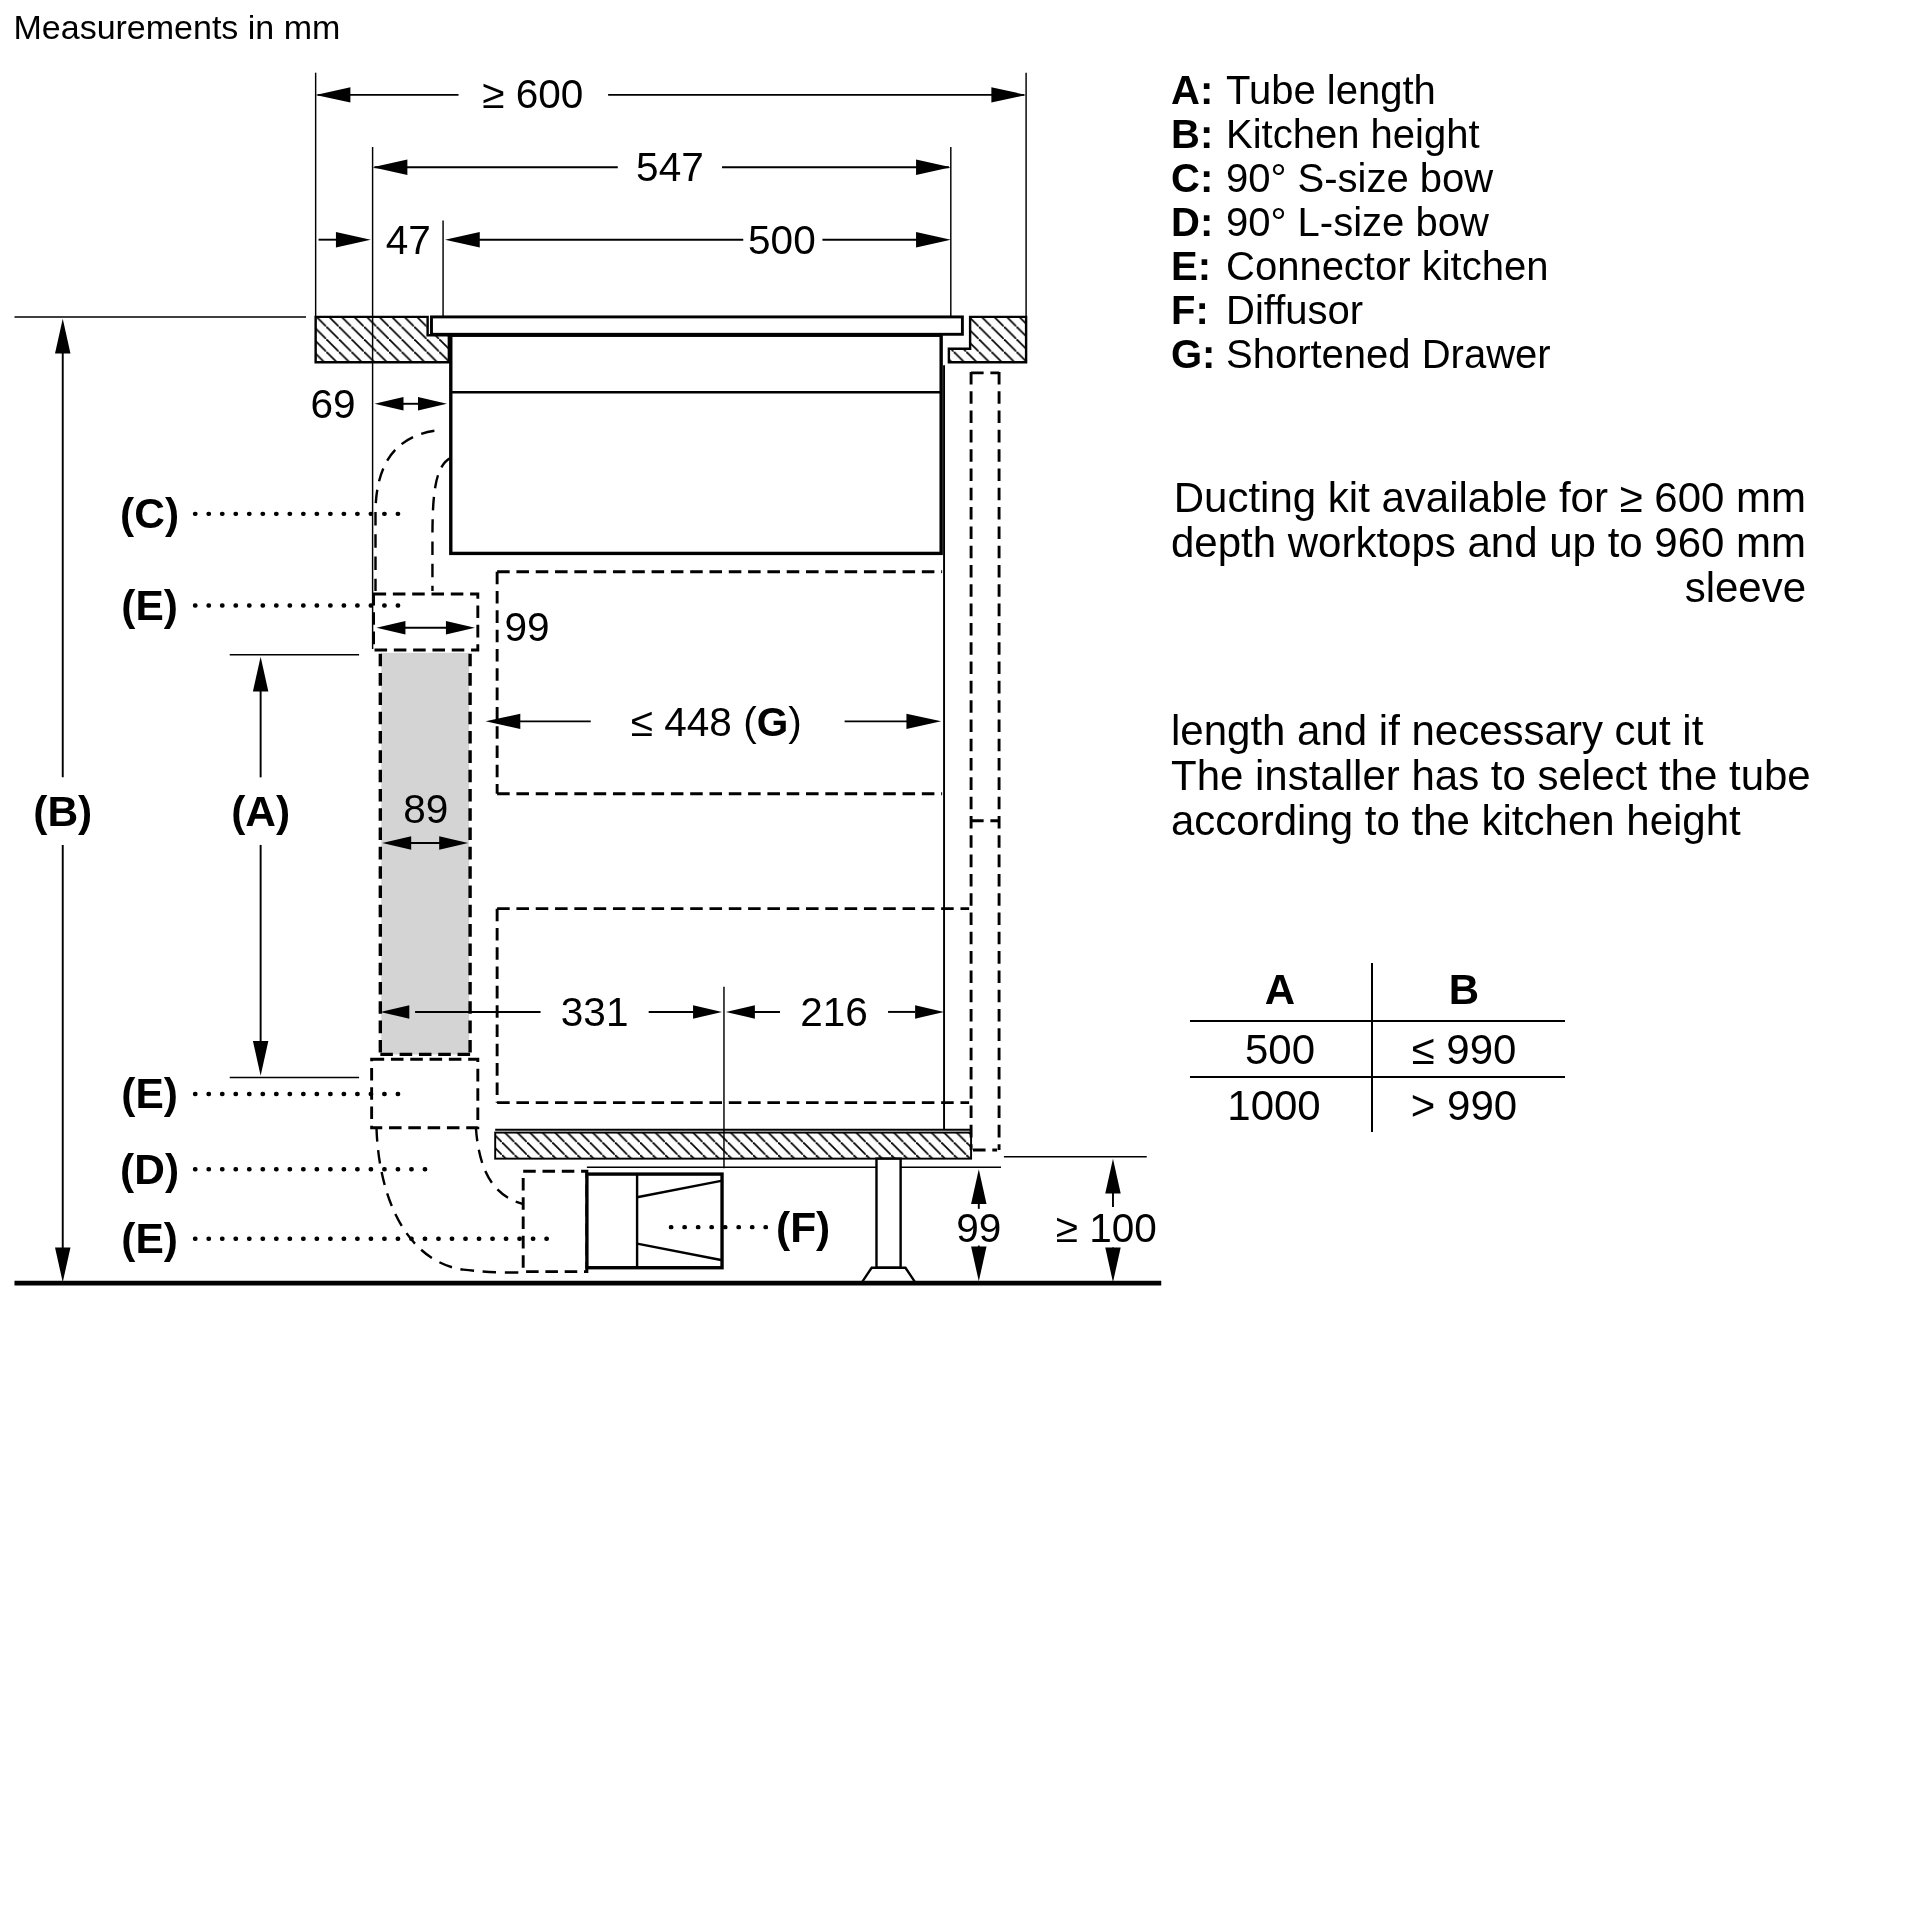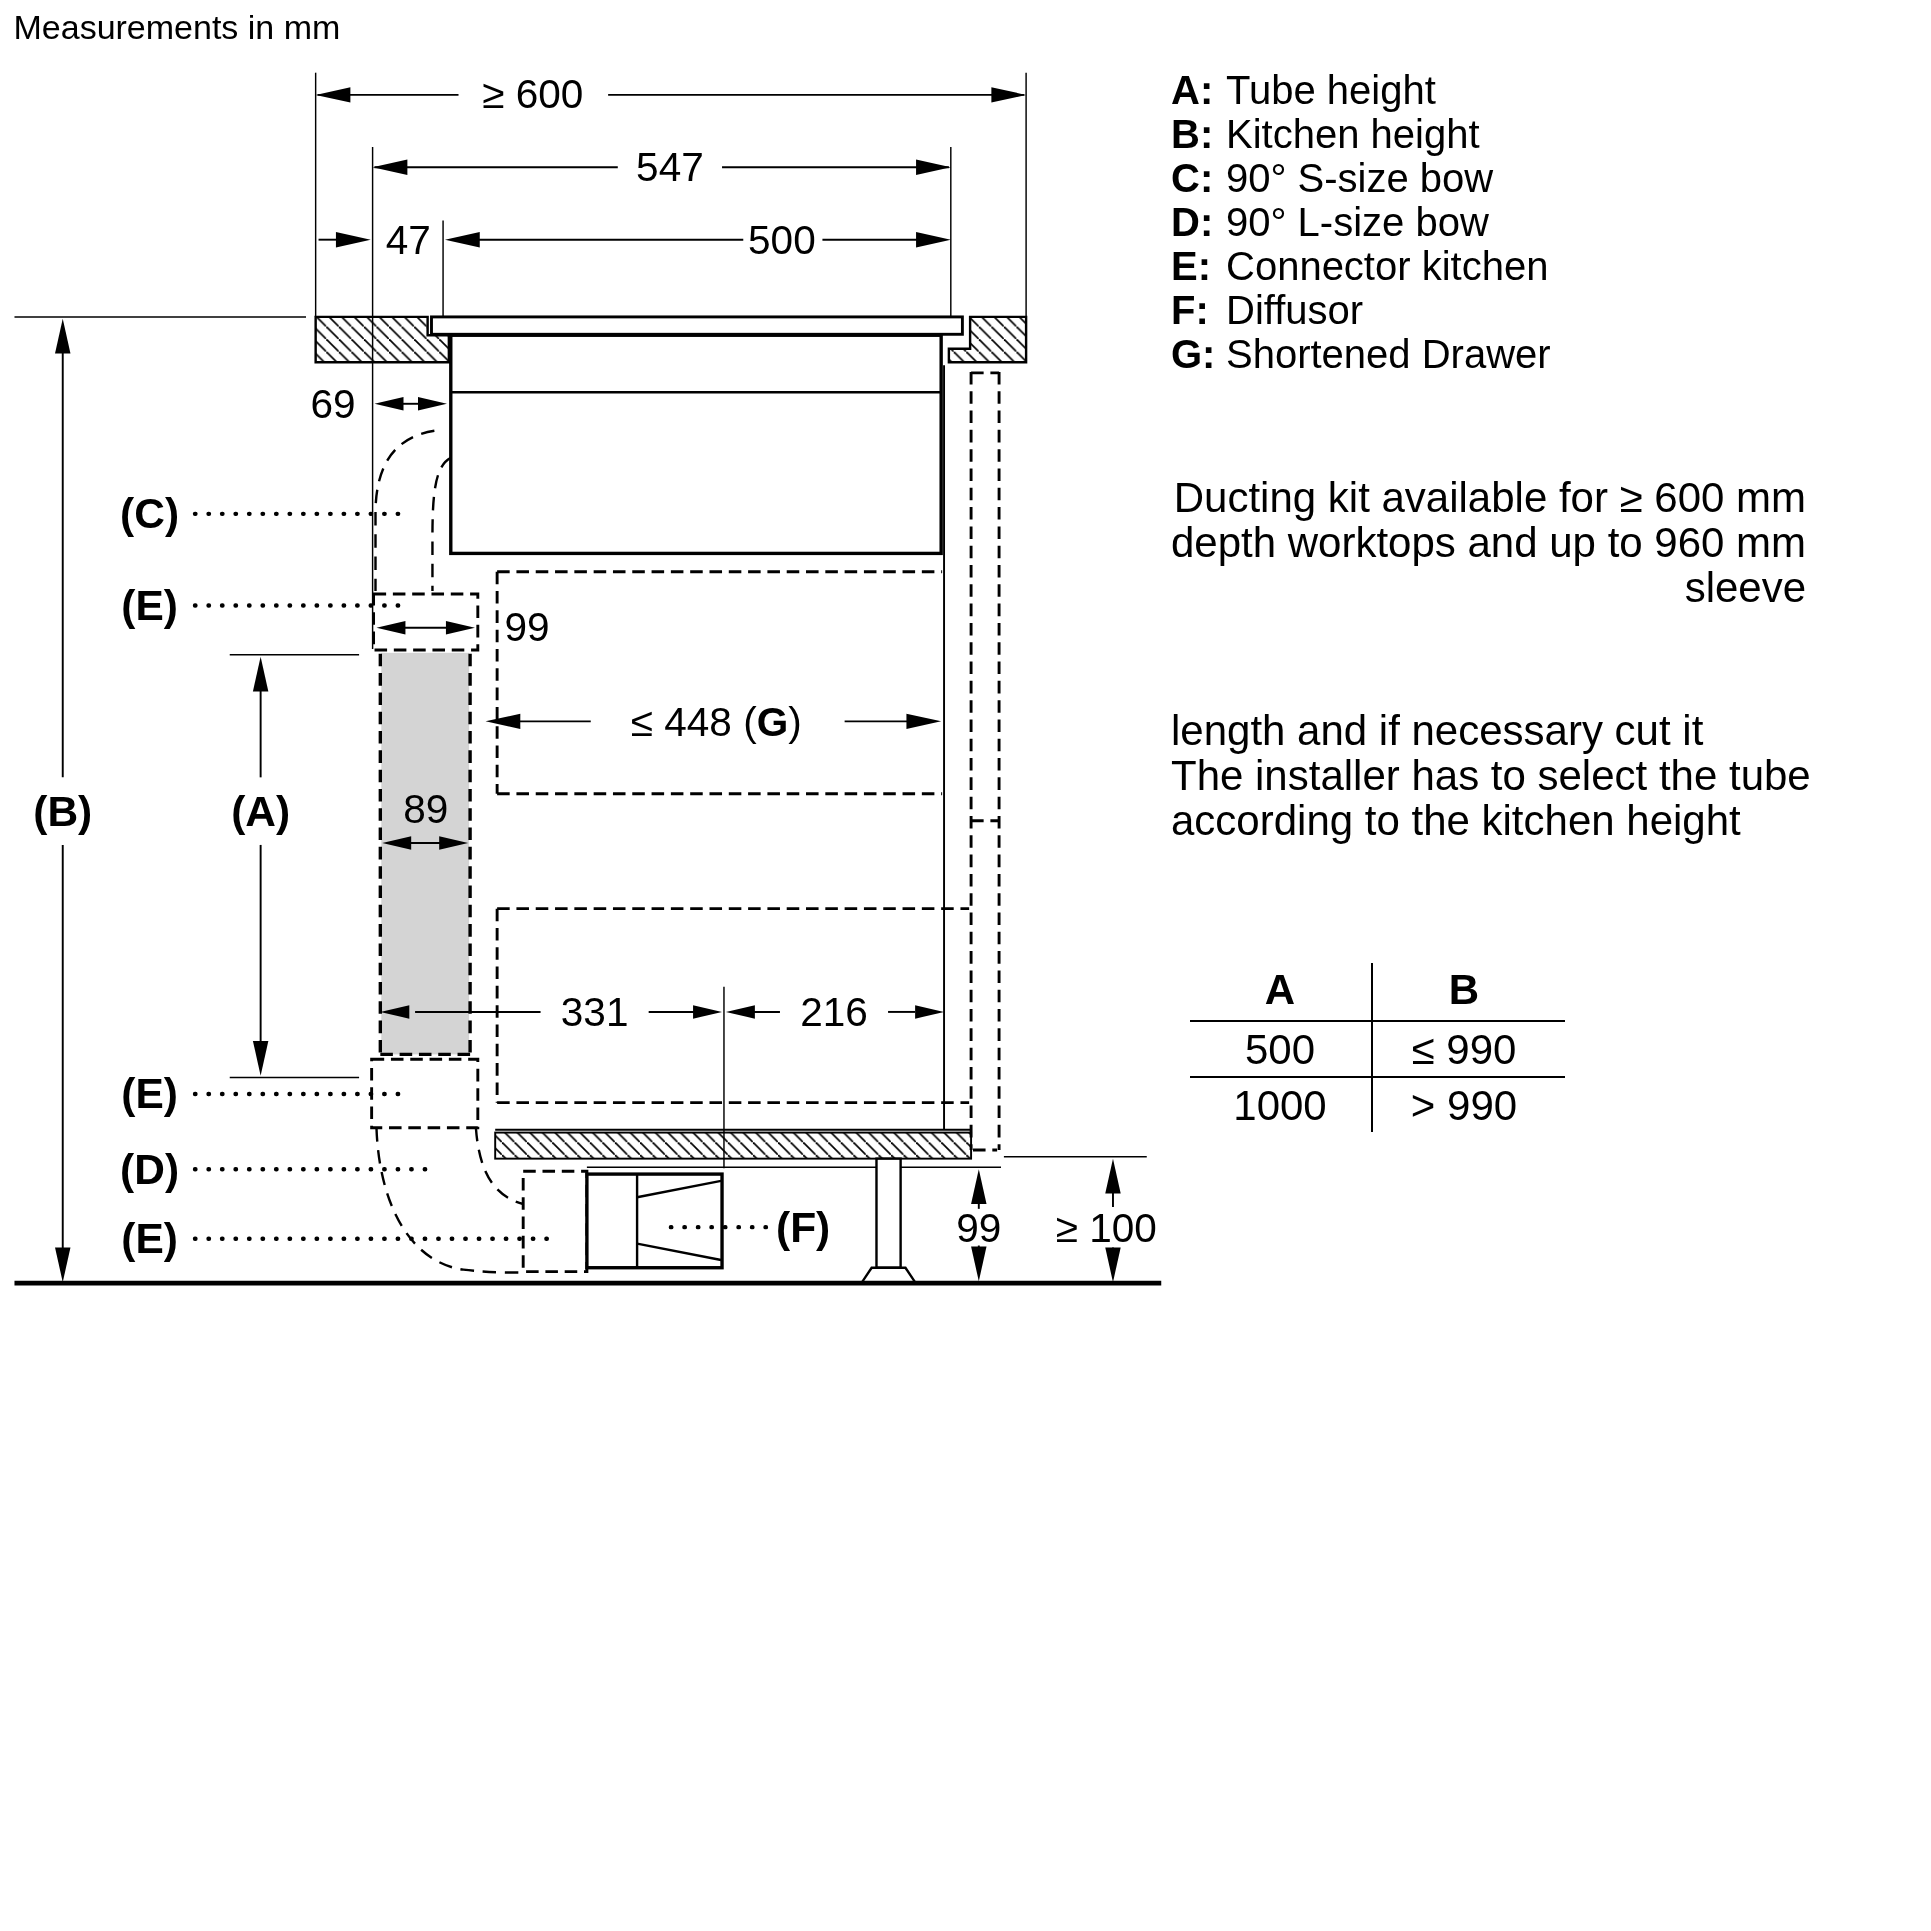--- a/index.html
+++ b/index.html
@@ -235,21 +235,21 @@
     <text x="155" y="547">(C)</text>
     <text x="155" y="642">(E)</text>
     <text x="155" y="1148">(E)</text>
     <text x="155" y="1226">(D)</text>
     <text x="155" y="1298">(E)</text>
     <text x="832" y="1286">(F)</text>
   </g>
 </svg>
 
 <div class="abs legend">
-  <div class="row"><span class="k">A:</span><span>Tube height</span></div>
+  <div class="row"><span class="k">A:</span><span>Tube length</span></div>
   <div class="row"><span class="k">B:</span><span>Kitchen height</span></div>
   <div class="row"><span class="k">C:</span><span>90° S-size bow</span></div>
   <div class="row"><span class="k">D:</span><span>90° L-size bow</span></div>
   <div class="row"><span class="k">E:</span><span>Connector kitchen</span></div>
   <div class="row"><span class="k">F:</span><span>Diffusor</span></div>
   <div class="row"><span class="k">G:</span><span>Shortened Drawer</span></div>
 </div>
 
 <div id="note1" class="abs note">
   <div>Ducting kit available for ≥ 600 mm</div>
@@ -264,16 +264,16 @@
 </div>
 
 <div class="abs mtable">
   <div class="vline"></div>
   <div class="hline" style="top:69px"></div>
   <div class="hline" style="top:125px"></div>
   <span class="cell hdr" style="left:90px;top:14.5px">A</span>
   <span class="cell hdr" style="left:274px;top:14.5px">B</span>
   <span class="cell" style="left:90px;top:75px">500</span>
   <span class="cell" style="left:274px;top:75px">≤ 990</span>
-  <span class="cell" style="left:90px;top:131px">1000</span>
+  <span class="cell" style="left:84px;top:131px">1000</span>
   <span class="cell" style="left:274px;top:131px">&gt; 990</span>
 </div>
 
 
 </body></html>

